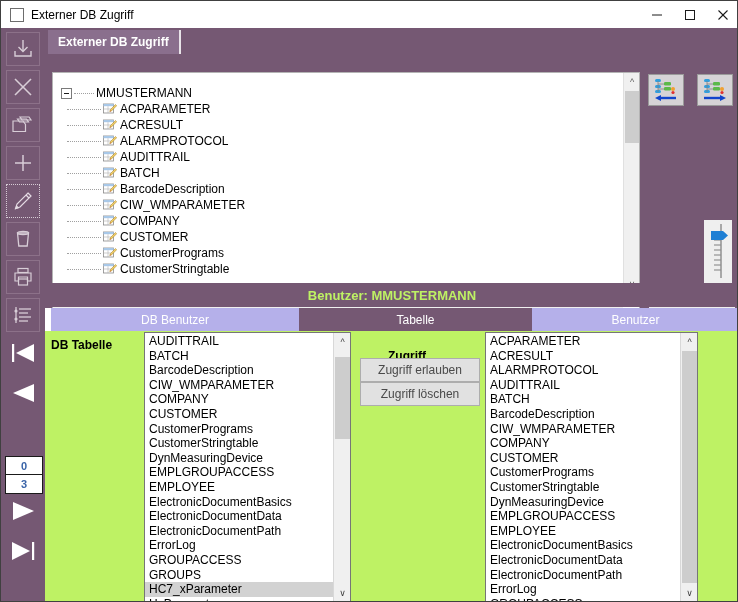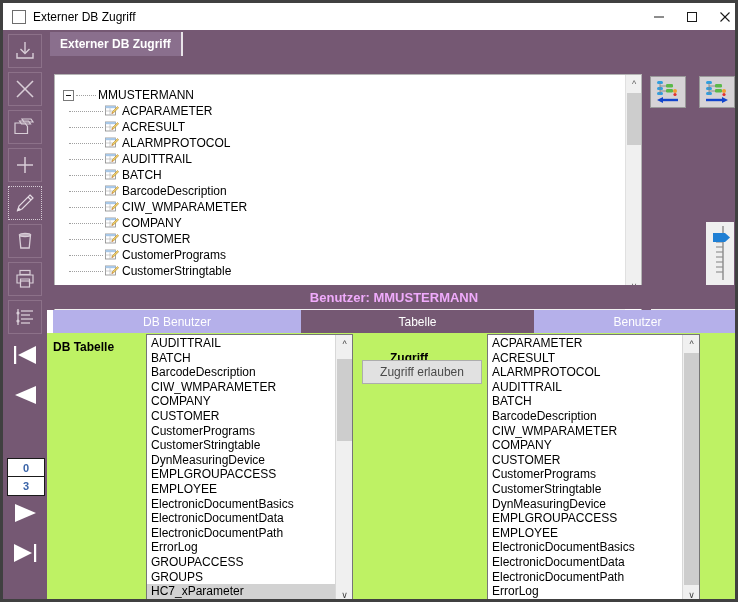--- a/index.html
+++ b/index.html
@@ -7,21 +7,21 @@
     margin: 0; padding: 0;
     width: 738px; height: 602px;
     overflow: hidden;
     font-family: "Liberation Sans", sans-serif;
     background: #ffffff;
   }
   .window {
     position: relative;
     width: 738px; height: 602px;
     background: #ffffff;
-    border: 3px solid #404040;
+    border: 1px solid #404040;
     overflow: hidden;
   }
 
   
   .titlebar {
     position: absolute; left: 0; top: 0;
     width: 738px; height: 27px;
     background: #ffffff;
     display: flex; align-items: center;
   }
@@ -195,21 +195,21 @@
     position: absolute; left: 648px; top: 258px;
     width: 86px; height: 22px;
     background: #efefef;
   }
 
   
   .userbar {
     position: absolute; left: 44px; top: 255px;
     width: 694px; height: 24px;
     display: flex; align-items: center; justify-content: center;
-    color: #f0abfc; font-size: 13px; font-weight: bold;
+    color: #bef264; font-size: 13px; font-weight: bold;
     background: #755873;
   }
 
   
   .tabrow {
     position: absolute; left: 44px; top: 280px;
     width: 694px; height: 23px;
     display: flex;
     background: #755873;
   }
@@ -671,20 +671,21 @@
             <div class="li">HxParameter</div>
           </div>
         <div class="lsb">
           <div class="lsb-arrow up">^</div>
           <div class="lsb-thumb" style="top:24px;height:82px;"></div>
           <div class="lsb-arrow down">∨</div>
         </div>
       </div>
 
       <div class="actbtn" style="left:315px; top:27px;">Zugriff erlauben</div>
+      <div class="actbtn" style="left:315px; top:51px;">Zugriff löschen</div>
 
       <div class="listbox" style="left:440px; top:1px; width:213px; height:270px;">
         <div class="list-inner" id="access-items">
             <div class="li">ACPARAMETER</div>
             <div class="li">ACRESULT</div>
             <div class="li">ALARMPROTOCOL</div>
             <div class="li">AUDITTRAIL</div>
             <div class="li">BATCH</div>
             <div class="li">BarcodeDescription</div>
             <div class="li">CIW_WMPARAMETER</div>

